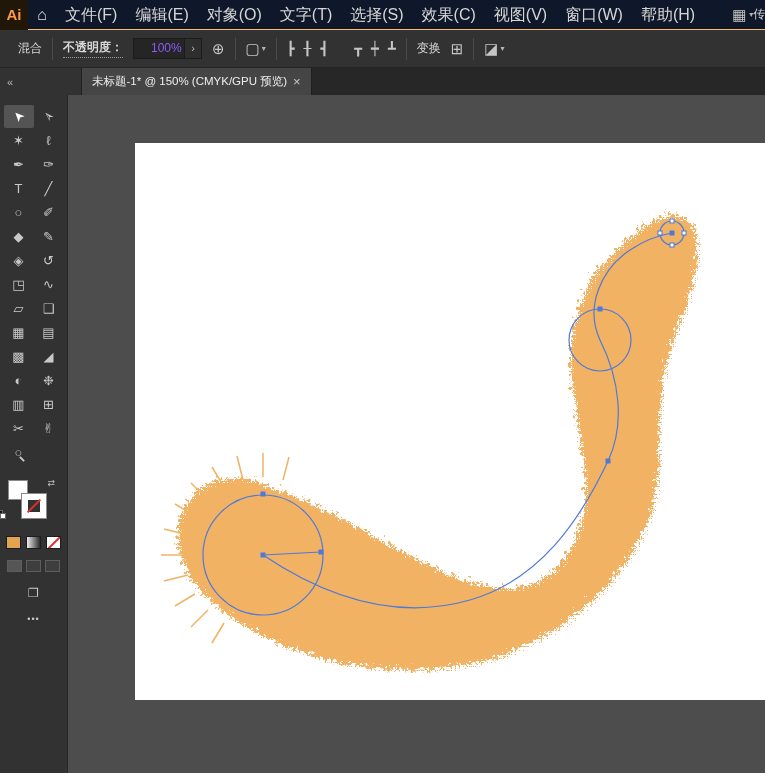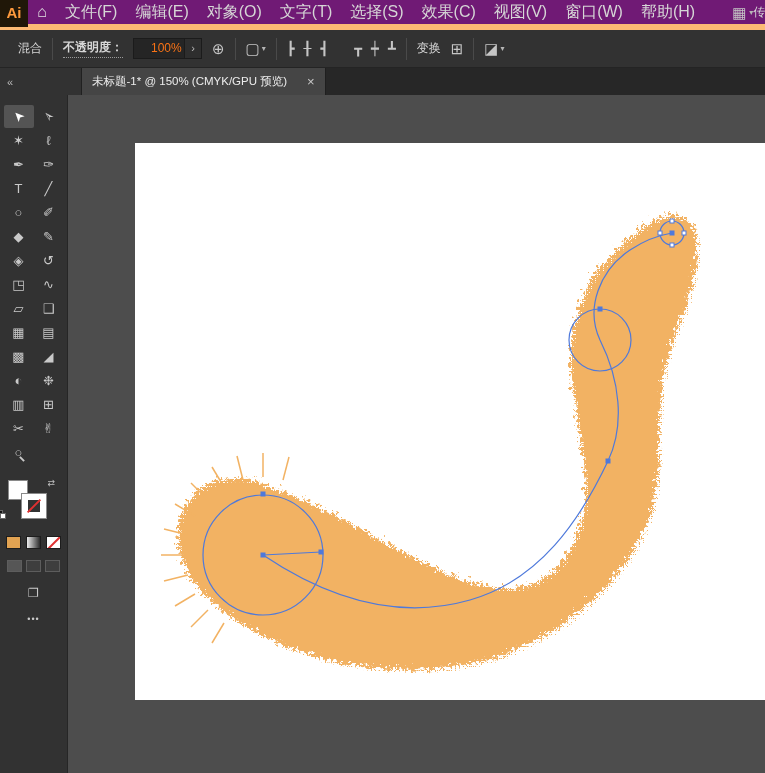--- a/index.html
+++ b/index.html
@@ -1,49 +1,49 @@
 <!DOCTYPE html>
 <html><head>
 <meta charset="utf-8">
 <style>
   *{margin:0;padding:0;box-sizing:border-box;}
   html,body{width:765px;height:773px;overflow:hidden;background:#323232;
     font-family:"Liberation Sans","DejaVu Sans",sans-serif;color:#d6d6d6;}
 
   
-  .menubar{height:30px;display:flex;align-items:center;background:#701a75;border-bottom:6px solid #fdba74;}
+  .menubar{height:30px;display:flex;align-items:center;background:#0f172a;border-bottom:1px solid #fdba74;}
   .logo{width:36px;height:30px;background:#201708;color:#ff9a3d;font-weight:bold;font-size:15px;
     display:flex;align-items:center;justify-content:center;}
   .home{width:36px;text-align:center;font-size:16px;color:#e0e0e0;}
   .menus{display:flex;}
   .menu-item{padding:4px 9px;font-size:16px;line-height:30px;white-space:nowrap;cursor:default;}
   .workspace{margin-left:28px;display:flex;align-items:center;gap:3px;color:#c9c9c9;font-size:12px;}
   .caret{font-size:8px;color:#b5b5b5;}
   .trailing{margin-left:auto;width:15px;overflow:hidden;white-space:nowrap;font-size:12px;}
 
   
   .controlbar{height:38px;display:flex;align-items:center;background:#323232;
     border-bottom:1px solid #242424;font-size:12px;gap:10px;padding-left:18px;}
   .vsep{width:1px;height:22px;background:#4a4a4a;flex:0 0 auto;}
   .opacity-label{border-bottom:1px dotted #9a9a9a;padding-bottom:1px;font-weight:bold;}
   .opacity-box{display:flex;align-items:center;}
   .opacity-value{background:#252525;border:1px solid #1b1b1b;width:52px;height:21px;line-height:19px;
-    padding:0 17px;color:#f97316;text-align:right;}
+    padding:0 17px;color:#8b5cf6;text-align:right;}
   .opacity-chev{width:17px;height:21px;border:1px solid #1b1b1b;border-left:none;background:#2e2e2e;
     text-align:center;line-height:19px;color:#bbb;font-size:11px;}
   .cicon{font-size:15px;color:#c5c5c5;line-height:1;}
   .iconbtn{display:flex;align-items:center;gap:2px;}
   .align-group{display:flex;gap:9px;font-size:13px;color:#c5c5c5;}
   .align-gap{width:8px;}
 
   
   .tabbar{height:27px;background:#272727;display:flex;align-items:stretch;}
   .dock-left{width:82px;display:flex;align-items:center;padding-left:7px;background:#323232;
     color:#b9b9b9;font-size:11px;border-right:1px solid #202020;}
-  .tab{background:#454545;display:flex;align-items:center;gap:20px;padding:0 10px;
+  .tab{background:#454545;display:flex;align-items:center;gap:6px;padding:0 10px;
     font-size:11.5px;color:#ececec;border-right:1px solid #1f1f1f;}
   .tab-close{color:#c9c9c9;font-size:13px;}
 
   
   .main{display:flex;height:678px;}
   .tools{width:68px;background:#323232;border-right:1px solid #262626;padding-top:10px;flex:0 0 auto;}
   .toolgrid{display:grid;grid-template-columns:30px 30px;justify-content:center;row-gap:1px;}
   .tool{height:23px;display:flex;align-items:center;justify-content:center;color:#c9c9c9;font-size:13px;}
   .tool.sel{background:#545454;border-radius:2px;color:#ffffff;}
   .g{display:inline-block;line-height:1;}

